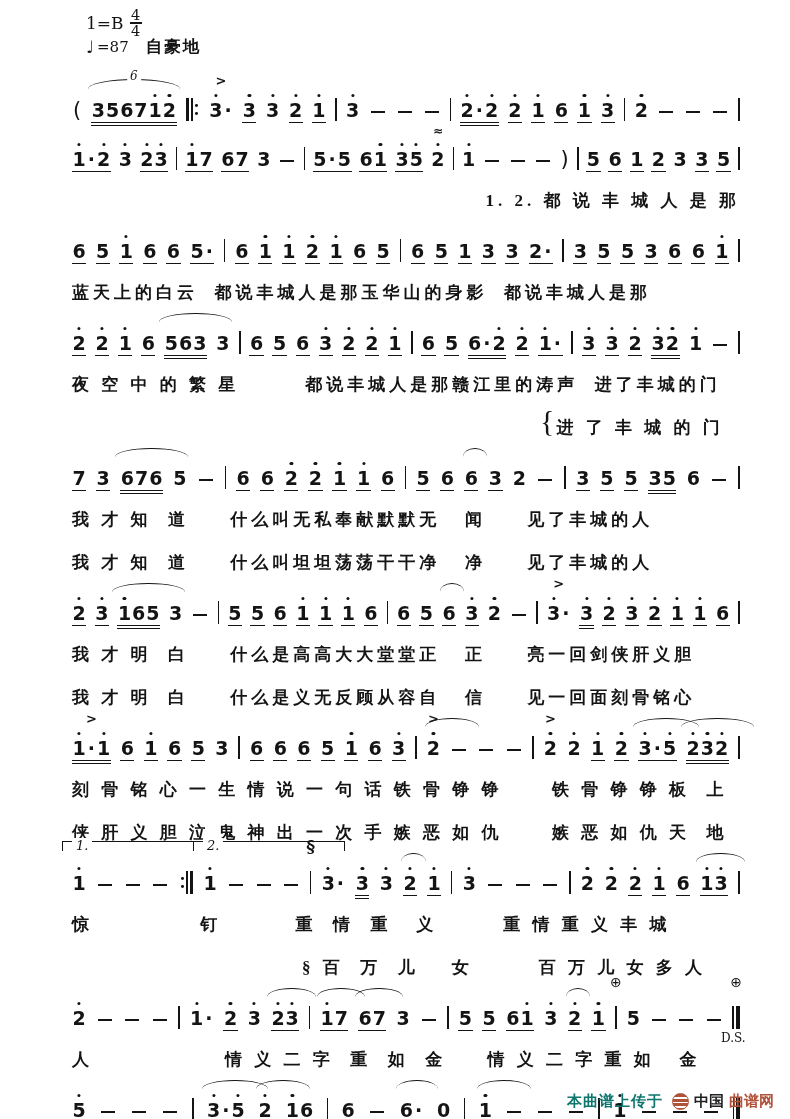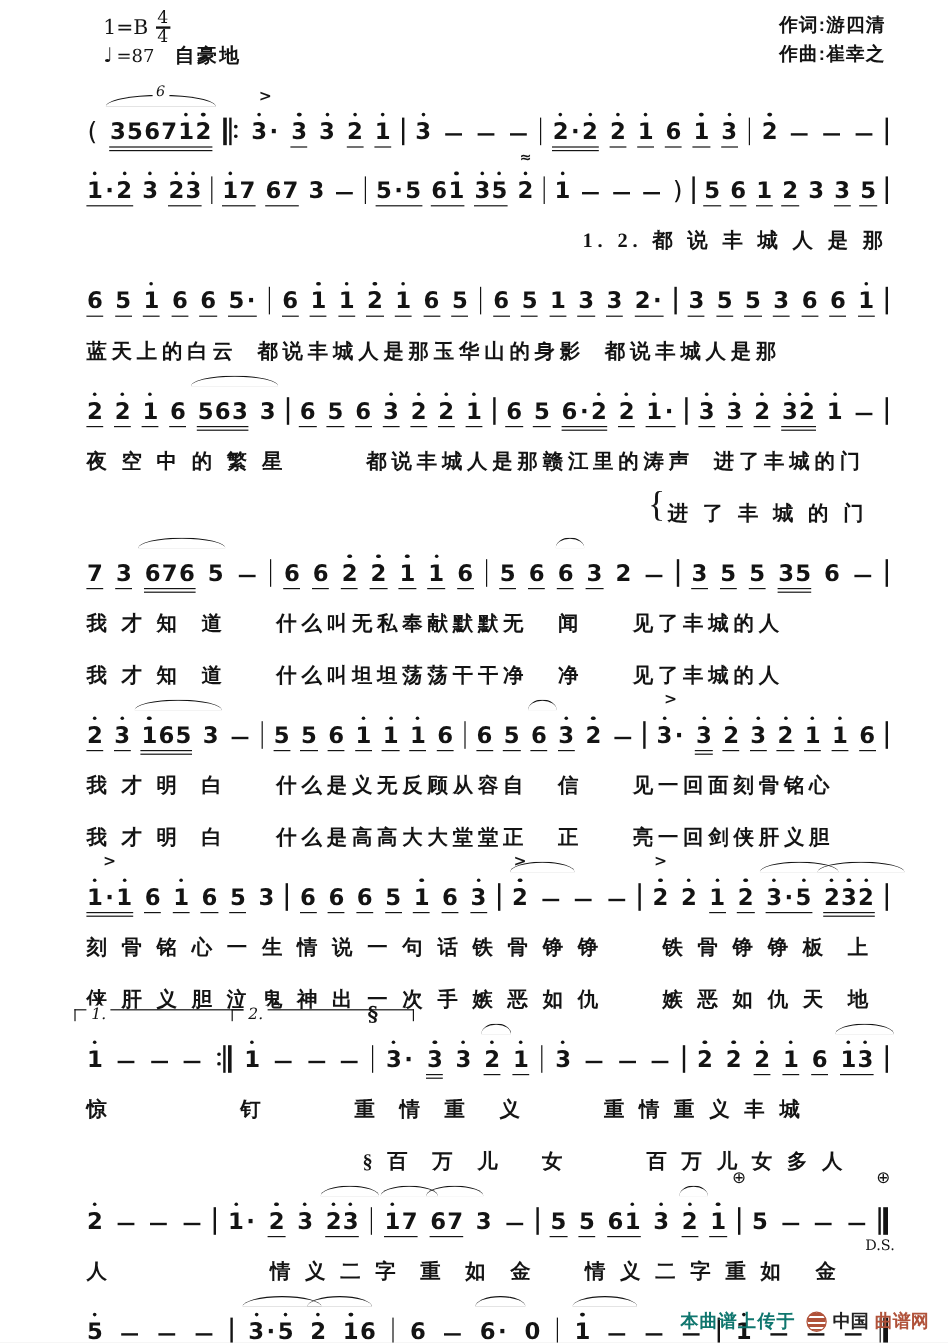--- a/index.html
+++ b/index.html
@@ -78,24 +78,20 @@
           <span class="fbar"></span>
           <span>4</span>
         </span>
       </div>
       <div class="tempoline">
         <span class="tempo-note">♩</span>
         <span>=87</span>
         <span class="expression">自豪地</span>
       </div>
     </div>
-    <div class="credits">
-      <div>作词:游四清</div>
-      <div>作曲:崔幸之</div>
-    </div>
   </div>
 
   <div class="score">
       <div class="system">
         <div class="notes-row">
           <span class="cell">
             <span class="gl">
               <span class="paren">(</span>
             </span>
           </span>
@@ -1076,22 +1072,22 @@
           <span class="cell">
             <span class="gl">
               <span class="dg">6</span>
               <i class="ul" style="bottom: -2px;"></i>
             </span>
           </span>
           <span class="cell barcell">
             <span class="bl"></span>
           </span>
         </div>
+        <div class="lyric-row"><span class="lyric-text">我 才 明  白     什么是高高大大堂堂正   正     亮一回剑侠肝义胆</span></div>
         <div class="lyric-row"><span class="lyric-text">我 才 明  白     什么是义无反顾从容自   信     见一回面刻骨铭心</span></div>
-        <div class="lyric-row"><span class="lyric-text">我 才 明  白     什么是高高大大堂堂正   正     亮一回剑侠肝义胆</span></div>
       </div>
       <div class="system">
         <div class="notes-row">
           <span class="cell">
             <span class="gl">
               <span class="dg">1<i class="hdot"></i></span>
               <span class="adot">·</span>
               <span class="dg">1<i class="hdot"></i></span>
               <i class="ul" style="bottom: -2px;"></i>
               <i class="ul" style="bottom: -5px;"></i>

